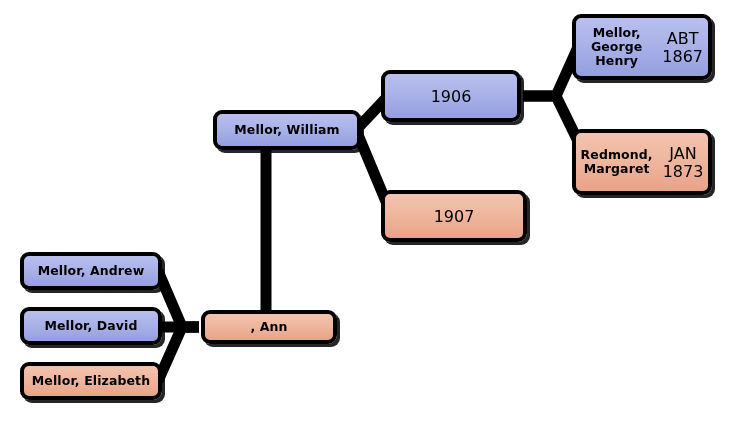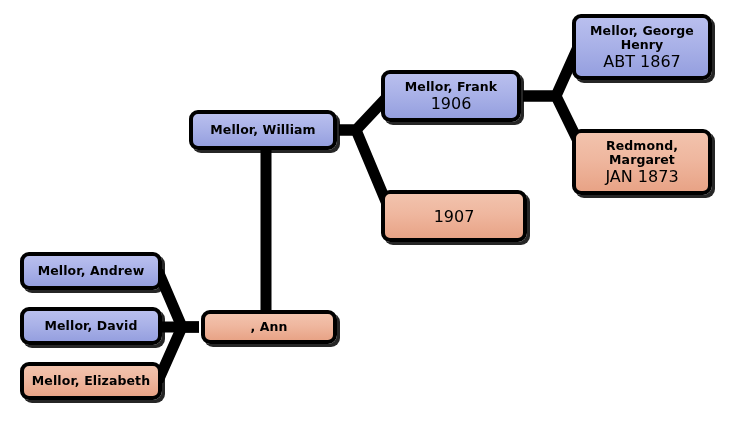--- a/index.html
+++ b/index.html
@@ -28,21 +28,21 @@
     z-index: 1;
   }
   
   .node {
     position: absolute;
     z-index: 2;
     box-sizing: border-box;
     border: 4px solid #000000;
     border-radius: 9px;
     display: flex;
-    flex-direction: column;
+    flex-direction: row;
     align-items: center;
     justify-content: center;
     text-align: center;
     line-height: 1.12;
     color: #000000;
     box-shadow: 3px 3px 0 0 rgba(0,0,0,0.85);
   }
   .node.male {
     background: linear-gradient(to bottom, #b9bfee 0%, #aab2e8 45%, #959fdf 100%);
   }
@@ -94,27 +94,26 @@
   <div id="node-layer">
       <div class="node male" style="left: 572px; top: 14px; width: 140px; height: 66px;">
         <div class="node-name">Mellor, George Henry</div>
         <div class="node-date">ABT 1867</div>
       </div>
       <div class="node female" style="left: 572px; top: 108px; width: 140px; height: 66px; margin-top: 21px;">
         <div class="node-name">Redmond, Margaret</div>
         <div class="node-date">JAN 1873</div>
       </div>
       <div class="node male" style="left: 381px; top: 70px; width: 140px; height: 52px;">
-        <div class="node-name">Mellor, Frank</div>
         <div class="node-date">1906</div>
       </div>
       <div class="node female" style="left: 381px; top: 190px; width: 146px; height: 52px;">
         <div class="node-date">1907</div>
       </div>
-      <div class="node male" style="left: 189px; top: 110px; width: 148px; height: 40px;">
+      <div class="node male" style="left: 213px; top: 110px; width: 148px; height: 40px;">
         <div class="node-name">Mellor, William</div>
       </div>
       <div class="node male" style="left: 20px; top: 252px; width: 142px; height: 38px;">
         <div class="node-name">Mellor, Andrew</div>
       </div>
       <div class="node male" style="left: 20px; top: 307px; width: 142px; height: 38px;">
         <div class="node-name">Mellor, David</div>
       </div>
       <div class="node female" style="left: 20px; top: 362px; width: 142px; height: 38px;">
         <div class="node-name">Mellor, Elizabeth</div>

